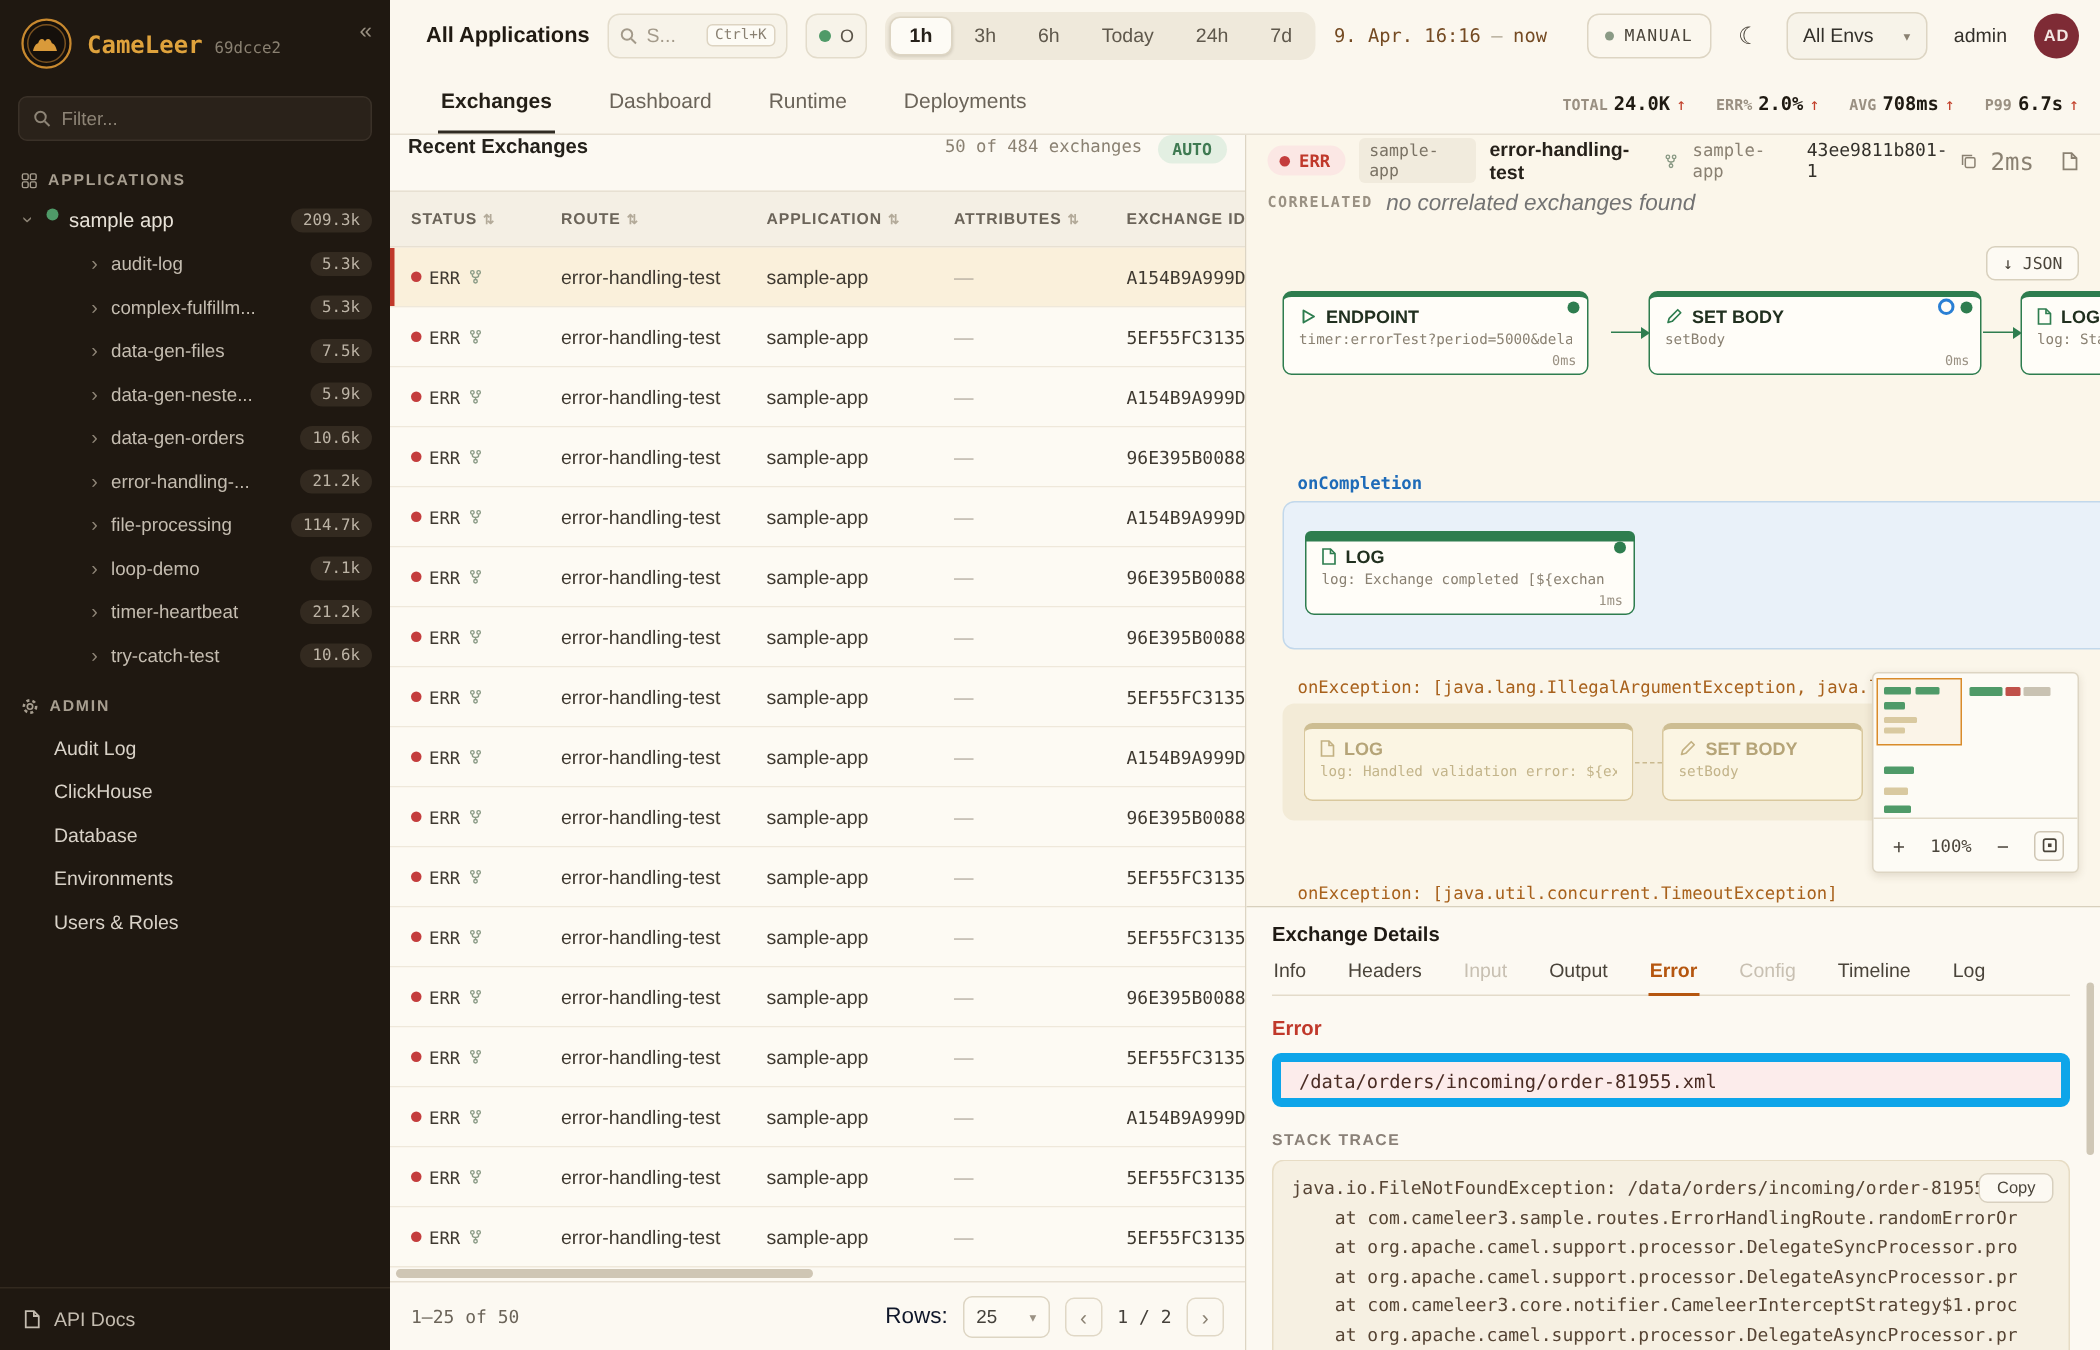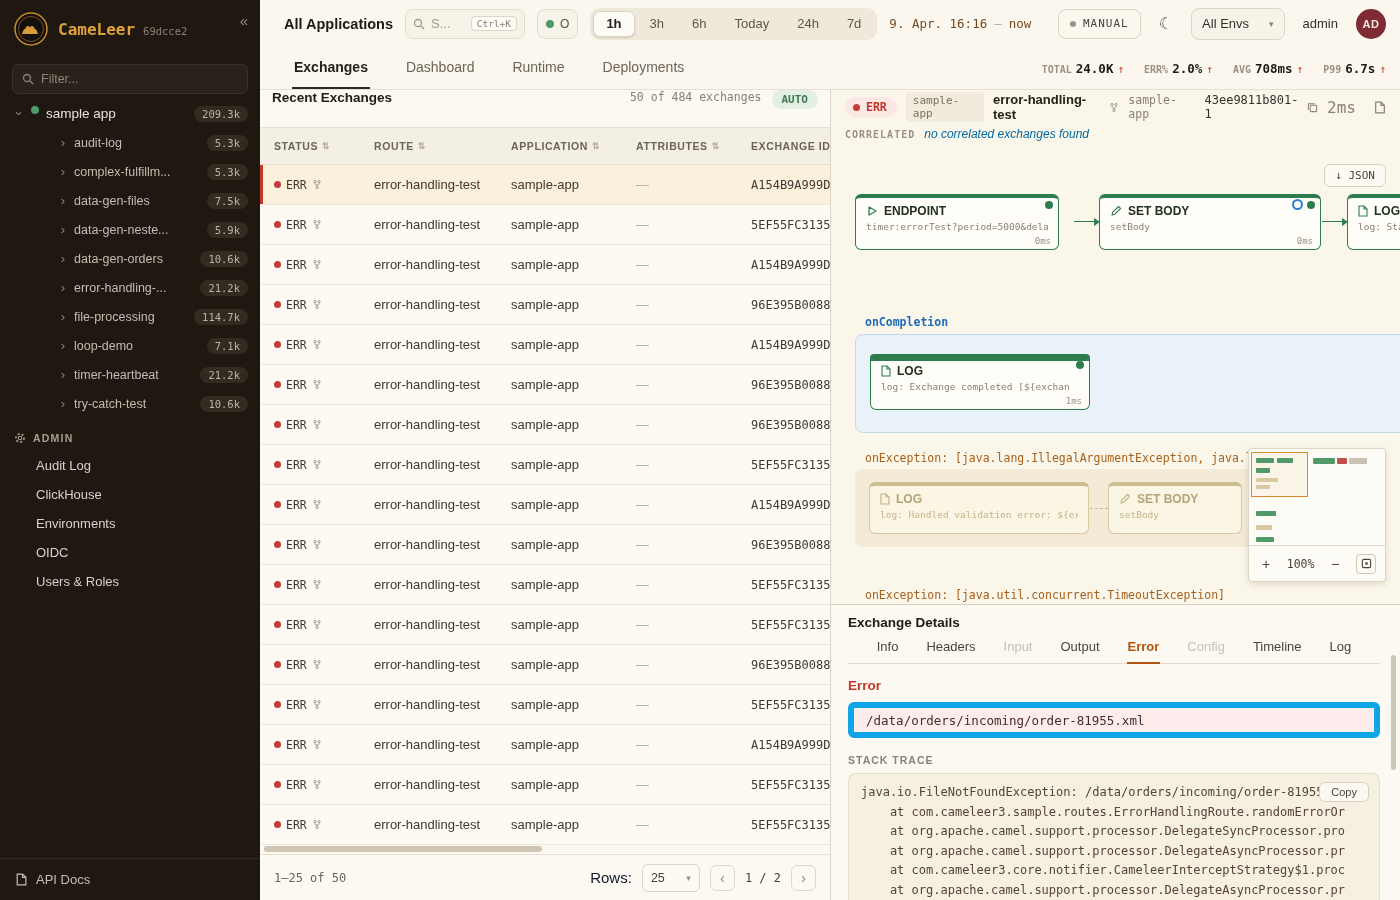--- a/index.html
+++ b/index.html
@@ -104,21 +104,21 @@
   .flow-head { position:absolute; top:0; left:0; right:0; height:34px; display:flex; align-items:center; gap:9px; padding:0 14px; }
   .err-pill { display:flex; align-items:center; gap:6px; background:#fbe7e4; border-radius:12px; padding:3px 10px 3px 8px; font-family:"DejaVu Sans Mono", monospace; font-size:11.5px; font-weight:bold; color:#c0392b; }
   .tag { background:#f1ebdd; border-radius:4px; padding:2px 7px; font-family:"DejaVu Sans Mono", monospace; font-size:11px; color:#7a7264; }
   .fh-route { font-size:13px; font-weight:bold; color:#26211a; display:flex; align-items:center; gap:4px; }
   .fh-app2 { font-family:"DejaVu Sans Mono", monospace; font-size:11.5px; color:#8a8172; }
   .fh-id { font-family:"DejaVu Sans Mono", monospace; font-size:12px; color:#33302a; display:flex; align-items:center; gap:5px; }
   .fh-ms { font-family:"DejaVu Sans Mono", monospace; font-size:16px; color:#8a8172; }
   .icon-btn { color:#8a8172; cursor:pointer; }
   .correlated { position:absolute; top:37px; left:14px; display:flex; align-items:center; gap:9px; }
   .corr-label { font-family:"DejaVu Sans Mono", monospace; font-size:10px; font-weight:bold; letter-spacing:1px; color:#9a9183; }
-  .corr-text { font-size:12px; font-style:italic; color:#0369a1; }
+  .corr-text { font-size:15px; font-style:italic; color:#737373; }
   .canvas { position:absolute; top:60px; left:0; right:0; bottom:0; overflow:hidden; }
   .json-btn { position:absolute; top:14px; right:14px; border:1px solid #d8d0bd; background:#fdfaf3; border-radius:6px; padding:4px 10px; font-family:"DejaVu Sans Mono", monospace; font-size:11px; color:#4a443a; cursor:pointer; }
 
   .fnode { position:absolute; background:#fffdf8; border:1.5px solid #2e7d4f; border-top-width:4px; border-radius:6px; padding:6px 10px 4px; height:56px; cursor:pointer; }
   .node-dot { position:absolute; top:3px; right:5px; width:8px; height:8px; border-radius:50%; background:#2e7d4f; }
   .sel-ring { position:absolute; top:1px; right:17px; width:11px; height:11px; border:2.5px solid #2a7fd4; border-radius:50%; background:#fffdf8; }
   .fnode-head { display:flex; align-items:center; gap:6px; font-size:12px; font-weight:bold; color:#21301f; }
   .fnode-head svg, .fnode-head .pico { color:#2e7d4f; flex:none; }
   .fnode-sub { font-family:"DejaVu Sans Mono", monospace; font-size:9.5px; color:#8a8172; margin-top:3px; white-space:nowrap; overflow:hidden; }
   .fnode-ms { position:absolute; bottom:3px; right:7px; font-family:"DejaVu Sans Mono", monospace; font-size:9px; color:#9a9183; }
@@ -143,21 +143,21 @@
   .mm-viewport { position:absolute; left:2px; top:3px; width:57px; height:45px; border:1.5px solid #d98b2a; background:rgba(217,139,42,.06); }
   .mm-bar { position:absolute; border-radius:1px; }
   .mm-controls { height:36px; border-top:1px solid #e2dac8; display:flex; align-items:center; justify-content:space-between; padding:0 9px; }
   .zoom-btn { font-size:14px; color:#4a443a; cursor:pointer; width:16px; text-align:center; }
   .zoom-level { font-family:"DejaVu Sans Mono", monospace; font-size:11.5px; color:#4a443a; }
   .fit-btn { width:20px; height:20px; border:1px solid #cfc6b4; border-radius:4px; display:flex; align-items:center; justify-content:center; color:#4a443a; cursor:pointer; }
 
   
   .details-panel { flex:1; background:#fcf9f2; position:relative; overflow:hidden; padding:0 20px 0 17px; }
   .details-title { font-size:13.5px; font-weight:bold; color:#1f1a14; margin-top:10px; }
-  .dtabs { display:flex; gap:26px; margin-top:9px; border-bottom:1px solid #e3dbca;justify-content:center; }
+  .dtabs { display:flex; gap:26px; margin-top:9px; border-bottom:1px solid #e3dbca; }
   .dtab { font-size:13px; color:#4a443a; padding:0 1px 8px; border-bottom:2px solid transparent; margin-bottom:-1px; cursor:pointer; }
   .dtab.active { color:#b5560f; font-weight:bold; border-bottom-color:#b5560f; }
   .dtab.disabled { color:#c8c0b2; cursor:default; }
   .error-heading { margin-top:14px; font-size:13.5px; font-weight:bold; color:#c0392b; }
   .error-box { margin-top:9px; height:36px; background:#fceceb; border:6px solid #0ea5e9; border-radius:6px; display:flex; align-items:center; padding:0 12px; font-family:"DejaVu Sans Mono", monospace; font-size:12.5px; color:#4a2c24; }
   .stack-label { margin-top:16px; font-size:10.5px; font-weight:bold; letter-spacing:1px; color:#8a8178; }
   .code-block { margin-top:7px; background:#f6f0e2; border:1px solid #e7dcc4; border-bottom:none; border-radius:8px 8px 0 0; padding:9px 12px; height:130px; position:relative; overflow:hidden; }
   .stline { font-family:"DejaVu Sans Mono", monospace; font-size:12px; line-height:19.5px; color:#564434; white-space:pre; }
   .copy-btn { position:absolute; top:8px; right:10px; border:1px solid #d8d0bf; background:#fcf9f2; border-radius:6px; padding:3px 11px; font-size:11px; color:#4a443a; cursor:pointer; }
   .v-scroll { position:absolute; right:4px; top:50px; width:5px; height:115px; border-radius:3px; background:#cfc7b5; cursor:pointer; }
@@ -186,20 +186,31 @@
     <div class="filter-box">
       <span>
         <svg width="12" height="12" viewBox="0 0 12 12">
             <circle cx="5" cy="5" r="3.5" fill="none" stroke="currentColor" stroke-width="1.3"></circle>
             <line x1="7.8" y1="7.8" x2="11" y2="11" stroke="currentColor" stroke-width="1.3"></line>
           </svg>
       </span>
       <input placeholder="Filter..." style="">
     </div>
 
+    <div class="section-label">
+      <span>
+        <svg width="11" height="11" viewBox="0 0 12 12">
+            <rect x="1" y="1" width="4.2" height="4.2" rx="1" fill="none" stroke="currentColor"></rect>
+            <rect x="6.8" y="1" width="4.2" height="4.2" rx="1" fill="none" stroke="currentColor"></rect>
+            <rect x="1" y="6.8" width="4.2" height="4.2" rx="1" fill="none" stroke="currentColor"></rect>
+            <rect x="6.8" y="6.8" width="4.2" height="4.2" rx="1" fill="none" stroke="currentColor"></rect>
+          </svg>
+      </span>
+      <span>APPLICATIONS</span>
+    </div>
 
     <div class="app-row">
       <span class="chev open">›</span>
       <span class="dot-green"></span>
       <span class="app-name">sample app</span>
       <span class="count-badge">209.3k</span>
     </div>
 
     <div class="route-list">
 
@@ -273,24 +284,24 @@
       </span>
       <span>ADMIN</span>
     </div>
 
     <div>
 
         <div class="admin-row"><span>Audit Log</span></div>
 
         <div class="admin-row"><span>ClickHouse</span></div>
 
+        <div class="admin-row"><span>Database</span></div>
 
         <div class="admin-row"><span>Environments</span></div>
 
-        <div class="admin-row"><span>OIDC</span></div>
 
         <div class="admin-row"><span>Users &amp; Roles</span></div>
       </div>
 
     <div class="side-spacer"></div>
 
     <div class="api-docs">
       <span>
         <svg width="11" height="13" viewBox="0 0 10 12">
             <path d="M1 1h5l3 3v7H1z" fill="none" stroke="currentColor" stroke-width="1.1"></path>

